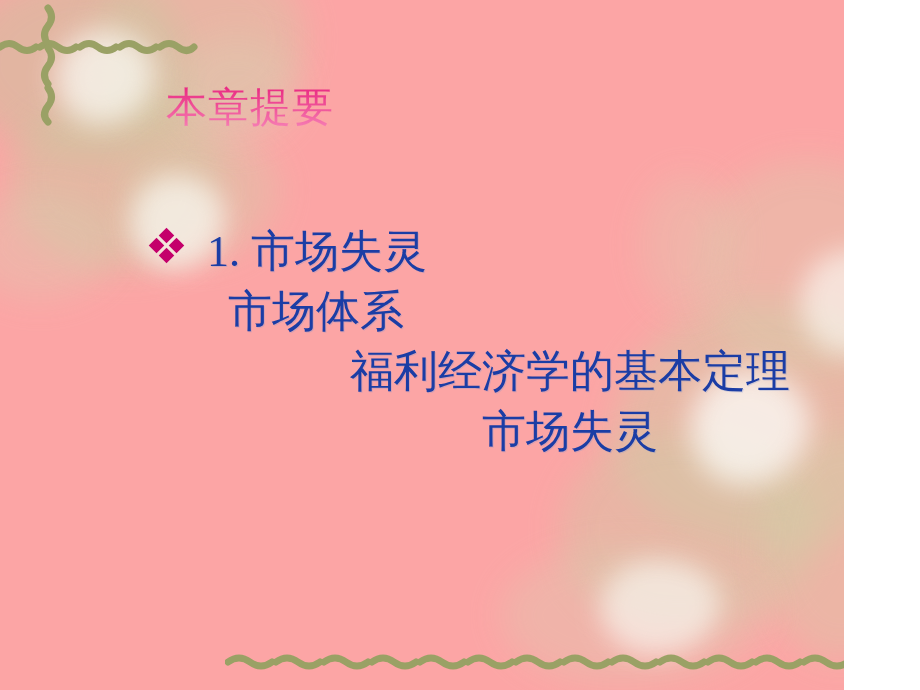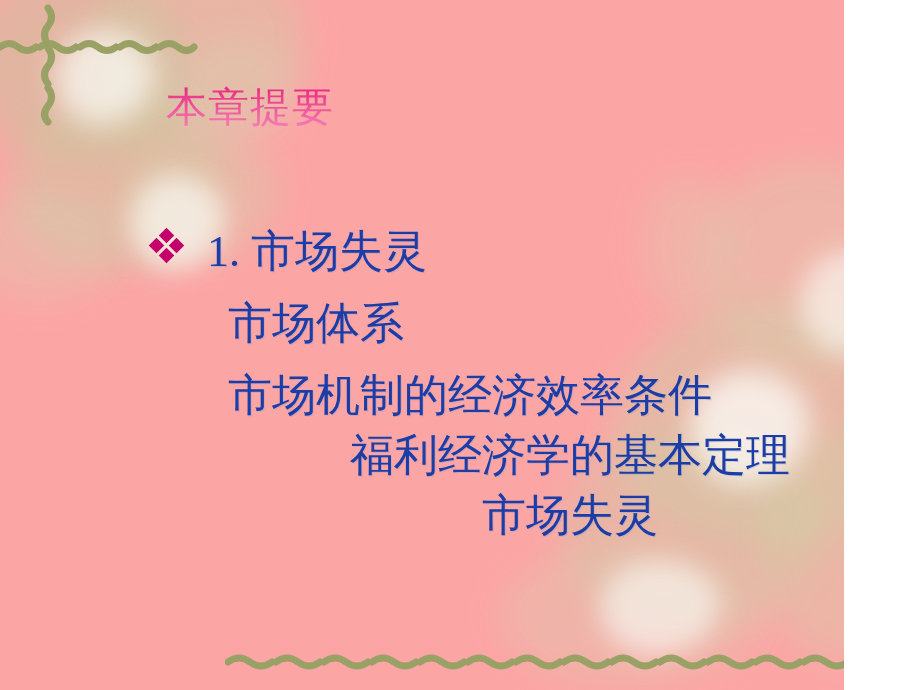--- a/index.html
+++ b/index.html
@@ -110,21 +110,21 @@
     align-items: baseline;
     color: #1b3da5;
     font-size: 44px;
     line-height: 60px;
     white-space: nowrap;
     text-shadow: 1px 1px 0 rgba(130,150,205,0.30);
     gap: 21px;
   }
 
   .line.lvl1 { padding-left: 0px; }
-  .line.lvl2 { padding-left: 78px; margin-top: 12px; }
+  .line.lvl2 { padding-left: 78px; }
   .line.lvl3 { padding-left: 100px; justify-content: center; }
 
   .line.gap-top { margin-top: 14px; }
 
   .bullet {
     display: inline-block;
     width: 34px;
     min-width: 34px;
     height: 34px;
     position: relative;
@@ -229,23 +229,20 @@
           <i class="d-right"></i>
           <i class="d-bot"></i>
       </span>
       <span class="txt">1. 市场失灵</span>
     </div>
 
     <div class="line lvl2">
       <span class="txt">市场体系</span>
     </div>
 
-    <div class="line lvl2">
-      <span class="txt">市场机制的经济效率条件</span>
-    </div>
 
     <div class="line lvl3">
       <span class="txt">福利经济学的基本定理</span>
     </div>
 
     <div class="line lvl3">
       <span class="txt">市场失灵</span>
     </div>
 
 

